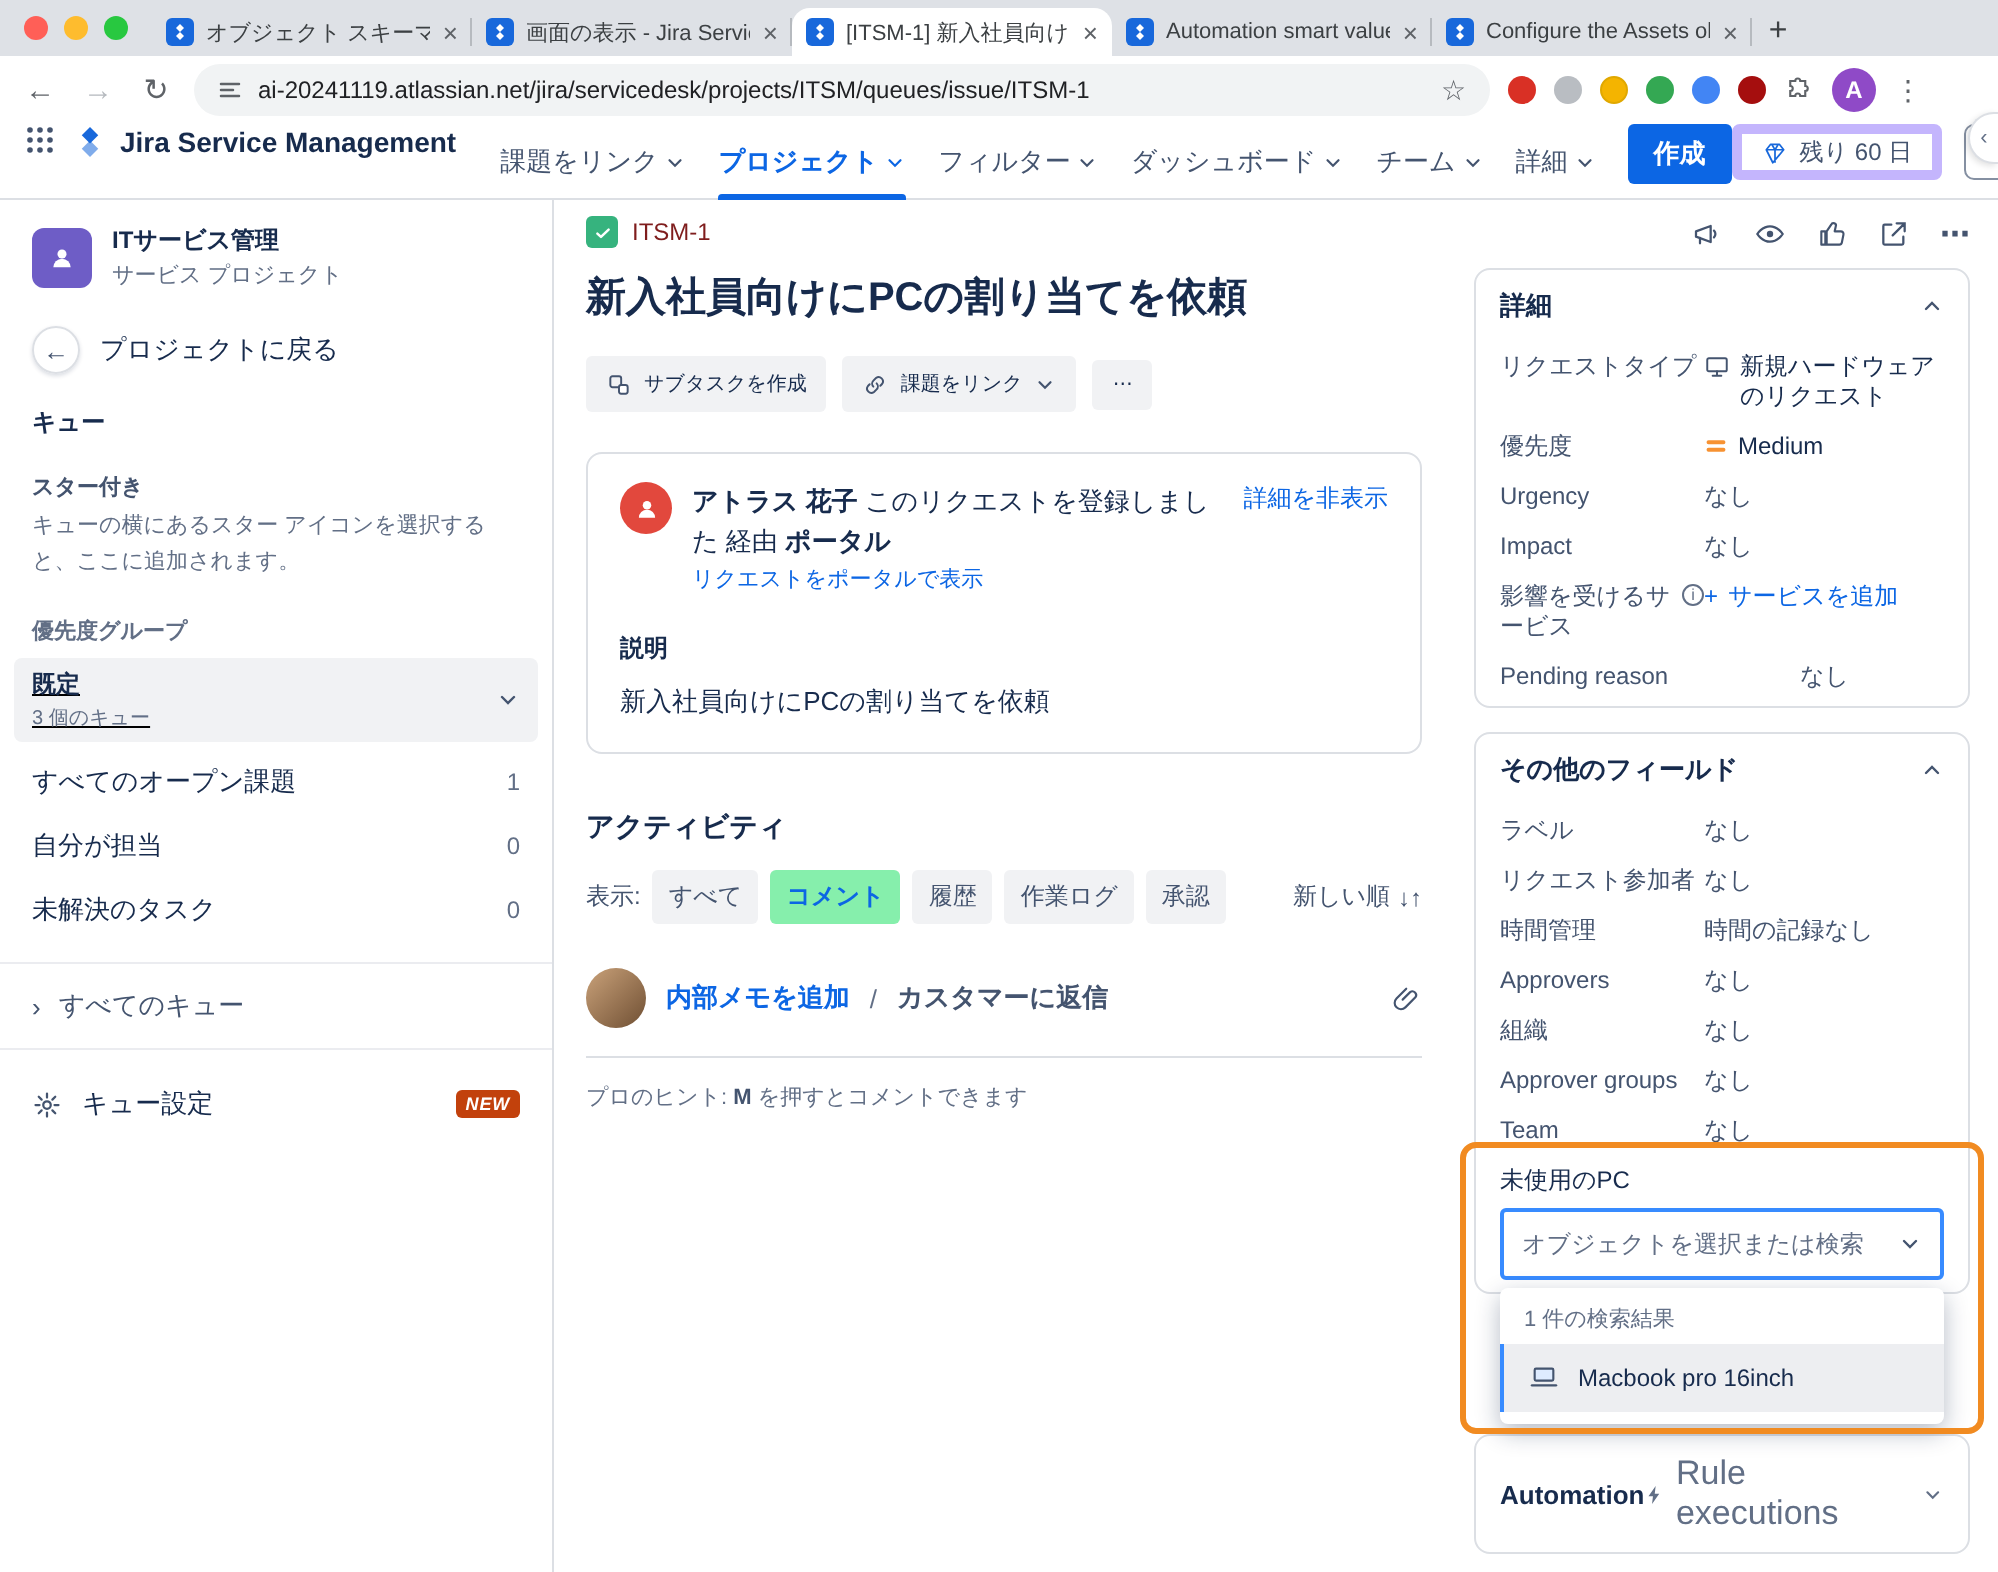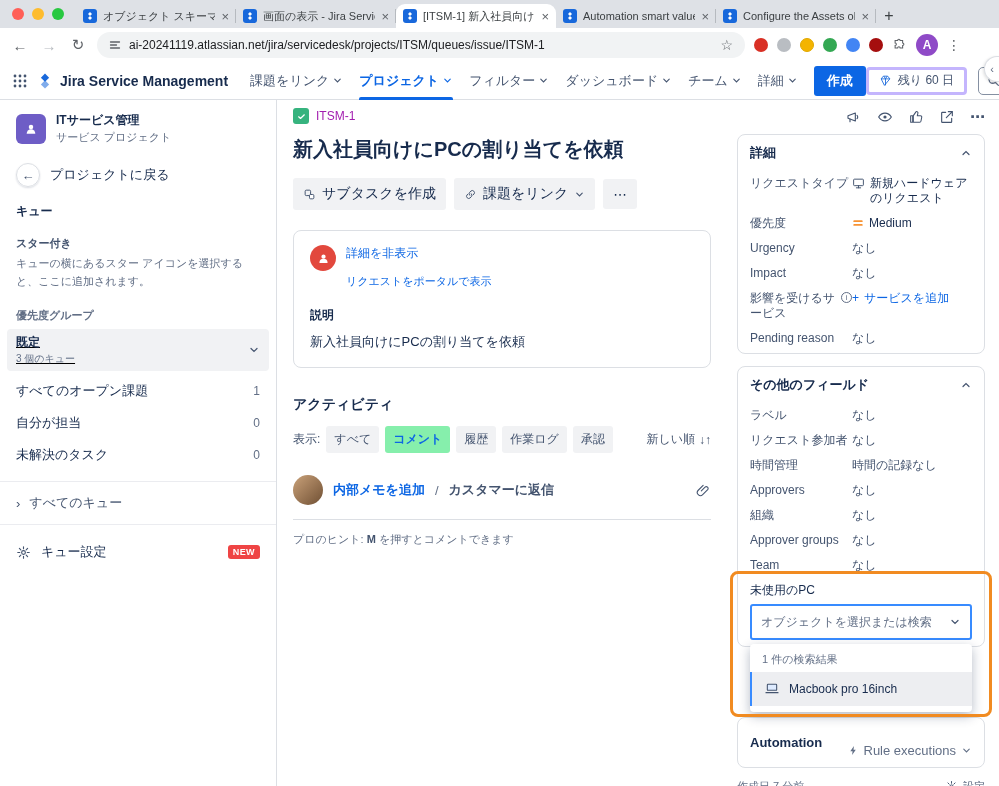--- a/index.html
+++ b/index.html
@@ -26,30 +26,30 @@
 .urlpill{flex:1;height:26px;background:#F1F3F4;border-radius:13px;display:flex;align-items:center;padding:0 12px;gap:8px;color:#202124;font-size:12px;max-width:648px;min-width:0;}
 .urlpill .url{flex:1;white-space:nowrap;overflow:hidden;}
 .site-ico{color:#5F6368;display:flex;}
 .star{color:#5F6368;font-size:14px;}
 .ext-row{display:flex;align-items:center;gap:9px;flex:none;}
 .ext-dot{width:14px;height:14px;border-radius:50%;display:inline-block;}
 .profile-badge{width:22px;height:22px;border-radius:50%;background:#8F4AC7;color:#fff;font-size:12px;display:flex;align-items:center;justify-content:center;font-weight:bold;}
 .kebab{color:#5F6368;font-size:14px;}
 
 
-.jiranav{height:38px;display:flex;align-items:center;padding:0 10px 0 12px;border-bottom:1px solid #DCDFE4;background:#fff;}
+.jiranav{height:38px;display:flex;align-items:flex-start;padding:0 10px 0 12px;border-bottom:1px solid #DCDFE4;background:#fff;}
 .appgrid{color:#44546F;margin-right:8px;display:flex;}
 .logo-wrap{display:flex;align-items:center;gap:6px;margin-right:14px;}
 .app-name{font-size:14px;font-weight:bold;color:#172B4D;white-space:nowrap;}
 .nitem{display:flex;align-items:center;gap:3px;padding:0 8px;font-size:13px;color:#44546F;height:38px;position:relative;white-space:nowrap;}
 .nitem.active{color:#0C66E4;font-weight:bold;}
 .nitem.active::after{content:"";position:absolute;left:8px;right:8px;bottom:0;height:3px;background:#0C66E4;border-radius:2px 2px 0 0;}
 .create-btn{background:#0C66E4;color:#fff;border:none;border-radius:3px;padding:6px 13px;font-size:13px;font-weight:bold;margin-left:8px;white-space:nowrap;}
 .nav-right{margin-left:auto;display:flex;align-items:center;gap:11px;}
-.trial{display:flex;align-items:center;gap:6px;border:3px solid #c4b5fd;border-radius:4px;height:28px;padding:0 10px;font-size:12px;color:#44546F;white-space:nowrap;}
+.trial{display:flex;align-items:center;gap:6px;border:5px solid #c4b5fd;border-radius:4px;height:28px;padding:0 10px;font-size:12px;color:#44546F;white-space:nowrap;}
 .searchbox{display:flex;align-items:center;gap:6px;border:1px solid #8590A2;border-radius:5px;height:28px;padding:0 8px;width:128px;color:#626F86;}
 .collapse-handle{position:absolute;right:0;top:56px;width:15px;height:26px;border-radius:13px 0 0 13px;background:#fff;border:1px solid #DCDFE4;border-right:none;display:flex;align-items:center;justify-content:center;font-size:11px;color:#626F86;box-shadow:-1px 1px 3px rgba(0,0,0,.12);z-index:9;}
 
 
 .app-body{display:flex;height:686px;}
 
 
 .sidebar{width:277px;flex:none;border-right:1px solid #DCDFE4;padding:12px 16px 0;overflow:hidden;}
 .proj{display:flex;gap:10px;align-items:center;}
 .proj-avatar{width:30px;height:30px;border-radius:6px;background:#6E5DC6;flex:none;display:flex;align-items:center;justify-content:center;}
@@ -63,29 +63,29 @@
 .group-label{font-size:11px;font-weight:bold;color:#626F86;margin:18px 0 6px;}
 .default-row{background:#F1F2F4;border-radius:4px;padding:5px 9px;display:flex;justify-content:space-between;align-items:center;margin:0 -9px 4px;text-decoration:underline;}
 .default-name{font-size:12px;font-weight:bold;color:#172B4D;}
 .default-sub{font-size:10px;color:#626F86;margin-top:1px;}
 .queue-row{display:flex;justify-content:space-between;align-items:center;padding:7px 9px;margin:0 -9px;font-size:13px;color:#172B4D;border-radius:4px;gap:20px;}
 .qcount{color:#626F86;font-size:12px;}
 .sb-divider{height:1px;background:#EBECF0;margin:10px -16px;}
 .allq{display:flex;align-items:center;gap:9px;font-size:13px;color:#44546F;padding:2px 0;}
 .srow{display:flex;align-items:center;gap:10px;padding:8px 0;font-size:13px;color:#172B4D;}
 .srow .sic{color:#44546F;display:flex;flex:none;}
-.new-badge{margin-left:auto;background:#ef4444;color:#fff;font-size:9px;font-weight:bold;border-radius:3px;padding:2px 5px;letter-spacing:.4px;}
+.new-badge{margin-left:auto;background:#c2410c;color:#fff;font-size:9px;font-weight:bold;border-radius:3px;padding:2px 5px;letter-spacing:.4px;font-style:italic;}
 
 
 .main{flex:1;min-width:0;padding:8px 26px 0 16px;}
-.crumb{display:flex;align-items:center;gap:7px;font-size:12px;color:#a21caf;}
+.crumb{display:flex;align-items:center;gap:7px;font-size:12px;color:#7f1d1d;}
 .type-icon{width:16px;height:16px;border-radius:3px;background:#36B37E;flex:none;display:flex;align-items:center;justify-content:center;}
 .issue-title{font-size:20px;font-weight:bold;color:#172B4D;margin:12px 0 16px;line-height:1.3;}
 .btnrow{display:flex;gap:8px;align-items:center;margin-bottom:20px;}
-.gbtn{display:flex;align-items:center;gap:6px;background:#F1F2F4;border:none;border-radius:3px;padding:7px 10px;font-size:14px;color:#172B4D;font-family:inherit;}
+.gbtn{display:flex;align-items:center;gap:6px;background:#F1F2F4;border:none;border-radius:3px;padding:7px 10px;font-size:10px;color:#172B4D;font-family:inherit;}
 .gbtn .chev{color:#44546F;}
 .reporter-card{border:1px solid #DCDFE4;border-radius:8px;padding:14px 16px 16px;margin-bottom:28px;}
 .rep-row{display:flex;gap:10px;align-items:flex-start;}
 .rep-avatar{width:26px;height:26px;border-radius:50%;background:#E2483D;flex:none;display:flex;align-items:center;justify-content:center;}
 .rep-text{font-size:13px;color:#172B4D;flex:1;line-height:1.5;}
 .hide-link{font-size:12px;color:#0C66E4;white-space:nowrap;flex:none;}
 .portal-link{font-size:11px;color:#0C66E4;margin:2px 4px 0 36px;display:inline-block;}
 .desc-label{font-size:12px;font-weight:bold;color:#172B4D;margin:18px 0 9px;}
 .desc-text{font-size:13px;color:#172B4D;}
 .activity-h{font-size:14px;font-weight:bold;color:#172B4D;margin:0 0 12px;}
@@ -106,33 +106,33 @@
 .right-panel{width:262px;flex:none;padding:6px 14px 0 0;}
 .rp-icons{display:flex;justify-content:flex-end;align-items:center;gap:15px;color:#44546F;height:22px;margin-bottom:6px;}
 .pbox{border:1px solid #DCDFE4;border-radius:8px;background:#fff;}
 .pbox + .pbox{margin-top:12px;}
 .pbox-h{display:flex;justify-content:space-between;align-items:center;padding:9px 12px;font-size:13px;font-weight:bold;color:#172B4D;}
 .frow{display:flex;align-items:flex-start;padding:5px 12px;font-size:12px;line-height:15px;}
 .flabel{width:102px;flex:none;color:#44546F;display:flex;align-items:flex-start;gap:3px;}
 .fvalue{flex:1;color:#172B4D;display:flex;align-items:flex-start;gap:5px;min-width:0;}
 .fvalue.muted{color:#44546F;}
 .fvalue.link{color:#0C66E4;}
-.pad-b{padding-bottom:7px;}
+.pad-b{padding-bottom:7px;gap:48px;}
 .prio-ic{color:#F79232;display:flex;margin-top:1px;}
 .info-ic{width:11px;height:11px;border-radius:50%;border:1px solid #626F86;color:#626F86;font-size:8px;display:inline-flex;align-items:center;justify-content:center;flex:none;margin-top:1px;}
 .pc-field{position:relative;padding:4px 12px 6px;}
 .pc-label{font-size:12px;color:#172B4D;margin-bottom:5px;}
 .obj-select{height:36px;border:2px solid #388BFF;border-radius:3px;background:#fff;display:flex;align-items:center;justify-content:space-between;padding:0 9px;color:#626F86;font-size:12px;}
 .obj-dropdown{position:absolute;left:12px;right:12px;top:66px;background:#fff;border-radius:4px;box-shadow:0 4px 12px rgba(9,30,66,.3);padding-bottom:6px;z-index:6;}
 .dd-header{padding:8px 12px 5px;font-size:11px;color:#626F86;}
 .dd-option{display:flex;align-items:center;gap:9px;padding:9px 12px;background:#EDEEF1;border-left:2px solid #388BFF;font-size:12px;color:#172B4D;}
 .annotation{position:absolute;left:-8px;right:-8px;top:-7px;height:146px;border:3px solid #F18B21;border-radius:8px;pointer-events:none;z-index:8;}
 .automation{margin-top:70px;border:1px solid #DCDFE4;border-radius:8px;padding:9px 12px;display:flex;justify-content:space-between;align-items:center;background:#fff;}
 .auto-title{font-size:13px;font-weight:bold;color:#172B4D;}
-.auto-right{display:flex;align-items:center;gap:5px;font-size:13px;color:#626F86;margin-top:16px;}
+.auto-right{display:flex;align-items:center;gap:5px;font-size:17px;color:#626F86;}
 .rp-footer{display:flex;justify-content:space-between;align-items:flex-start;margin-top:10px;font-size:11px;color:#626F86;line-height:1.5;}
 .rp-set{display:flex;align-items:center;gap:5px;color:#44546F;}
 svg{display:block;}
 </style>
 </head>
 <body>
 
 <div class="screen">
 
   <div class="tabstrip">
@@ -394,20 +394,21 @@
       </div>
 
       <div class="reporter-card">
         <div class="rep-row">
           <span class="rep-avatar">
               <svg width="15" height="15" viewBox="0 0 24 24">
                 <circle cx="12" cy="9" r="3.4" fill="#fff"></circle>
                 <path d="M5.5 19a6.5 6.5 0 0 1 13 0z" fill="#fff"></path>
               </svg>
             </span>
+          <span class="rep-text"><b>アトラス 花子</b> <span>このリクエストを登録しました 経由</span> <b>ポータル</b></span>
           <a class="hide-link">詳細を非表示</a>
         </div>
         <a class="portal-link">リクエストをポータルで表示</a>
         <div class="desc-label">説明</div>
         <div class="desc-text">新入社員向けにPCの割り当てを依頼</div>
       </div>
 
       <h2 class="activity-h">アクティビティ</h2>
       <div class="filterrow">
         <span>表示:</span>

